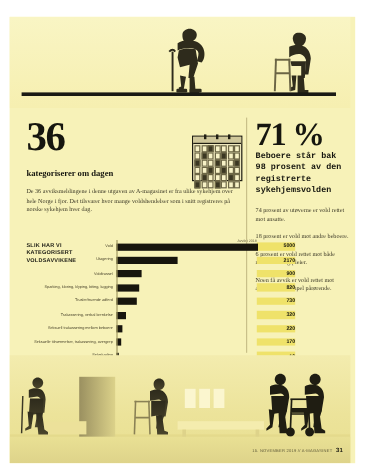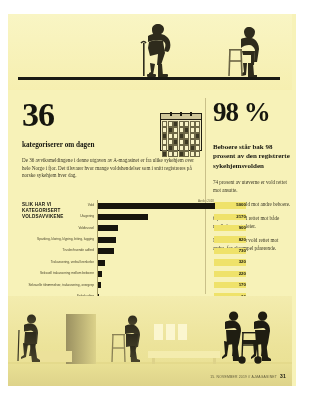--- a/index.html
+++ b/index.html
@@ -17,21 +17,21 @@
 
   
   .divider{position:absolute;left:197px;top:84px;width:1px;height:196px;background:#c9c089;}
 
   .leftcol{position:absolute;left:14px;top:84px;width:176px;}
   .rightcol{position:absolute;left:205px;top:84px;width:78px;}
 
   .bignum{font-family:"Liberation Serif",serif;font-weight:bold;font-size:34px;line-height:34px;color:#16160f;letter-spacing:-1px;}
   .bignum.small{font-size:27px;line-height:28px;}
   .deck{font-family:"Liberation Serif",serif;font-weight:bold;font-size:7.2px;line-height:8.4px;color:#16160f;margin-top:9px;}
-  .deck.r{font-size:7px;line-height:9.4px;margin-top:17px;}
+  .deck.r{font-size:7px;line-height:9.4px;margin-top:1px;font-family:Liberation Mono, monospace;}
   .body{font-family:"Liberation Serif",serif;font-size:5.1px;line-height:7.4px;color:#3a3725;margin-top:8px;}
   .body p{margin:0 0 7px 0;}
 
   
   .cal{position:absolute;left:152px;top:99px;width:40px;height:36px;background:#efe9bd;border:1.6px solid #201e12;box-shadow:0 0 0 1px #efe9bd inset;}
   .cal-top{height:5px;background:#cfc79a;border-bottom:1px solid #201e12;position:relative;}
   .cal-top i{position:absolute;top:-2.5px;width:2px;height:4px;background:#201e12;}
   .cal-grid{display:grid;grid-template-columns:repeat(7,1fr);gap:0.5px;padding:1px;}
   .cal-grid span{height:3.6px;background:#f7f2c6;border:0.4px solid #6d6746;}
   .cal-grid span.d{background:#3b3722;}
@@ -156,21 +156,21 @@
 
     <div class="leftcol">
       <div class="bignum">36</div>
       <div class="deck">kategoriserer om dagen</div>
       <div class="body">
         <p>De 36 avviksmeldingene i denne utgaven av A-magasinet er fra ulike sykehjem over hele Norge i fjor. Det tilsvarer hvor mange voldshendelser som i snitt registreres på norske sykehjem hver dag.</p>
       </div>
     </div>
 
     <div class="rightcol">
-      <div class="bignum small">98 %</div>
+      <div class="bignum small">71 %</div>
       <div class="deck r">Beboere står bak 98 prosent av den registrerte sykehjemsvolden</div>
       <div class="body">
         <p>74 prosent av utøverne er vold rettet mot ansatte.</p>
         <p>18 prosent er vold mot andre beboere.</p>
         <p>6 prosent er vold rettet mot både medbeboer og pleier.</p>
         <p>Noen få avvik er vold rettet mot andre, for eksempel pårørende.</p>
       </div>
     </div>
 
     <div class="chart">

